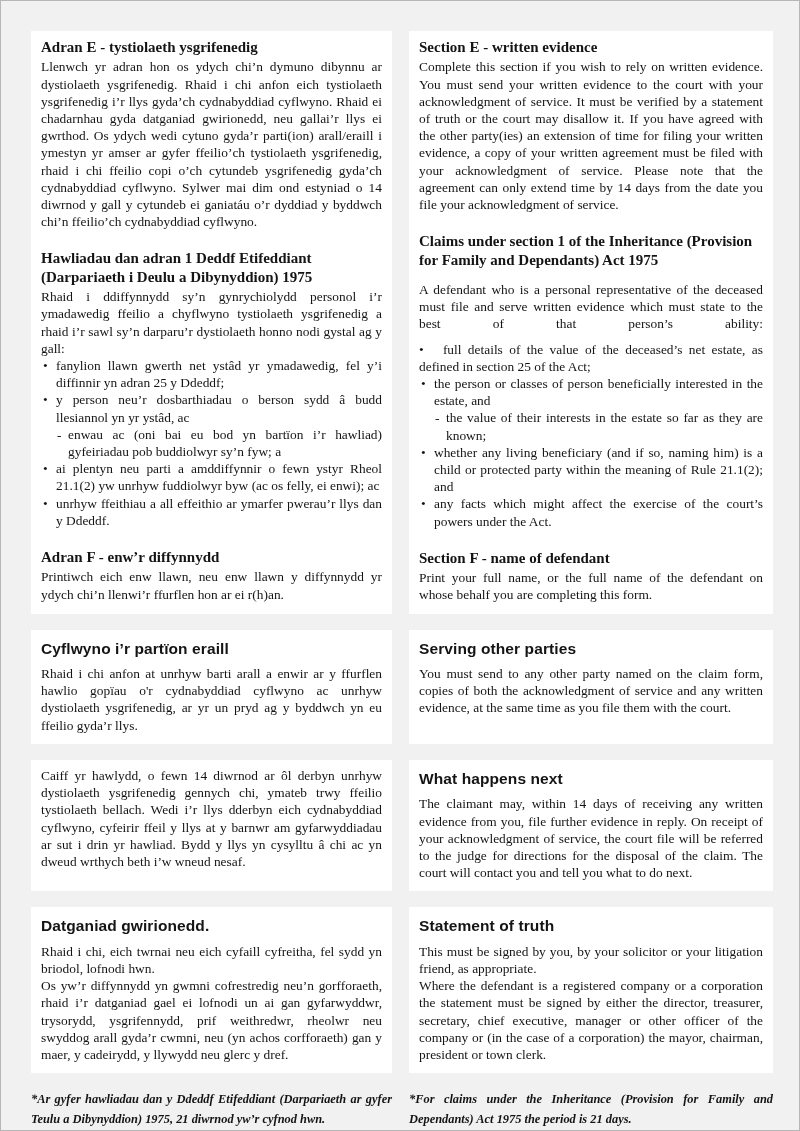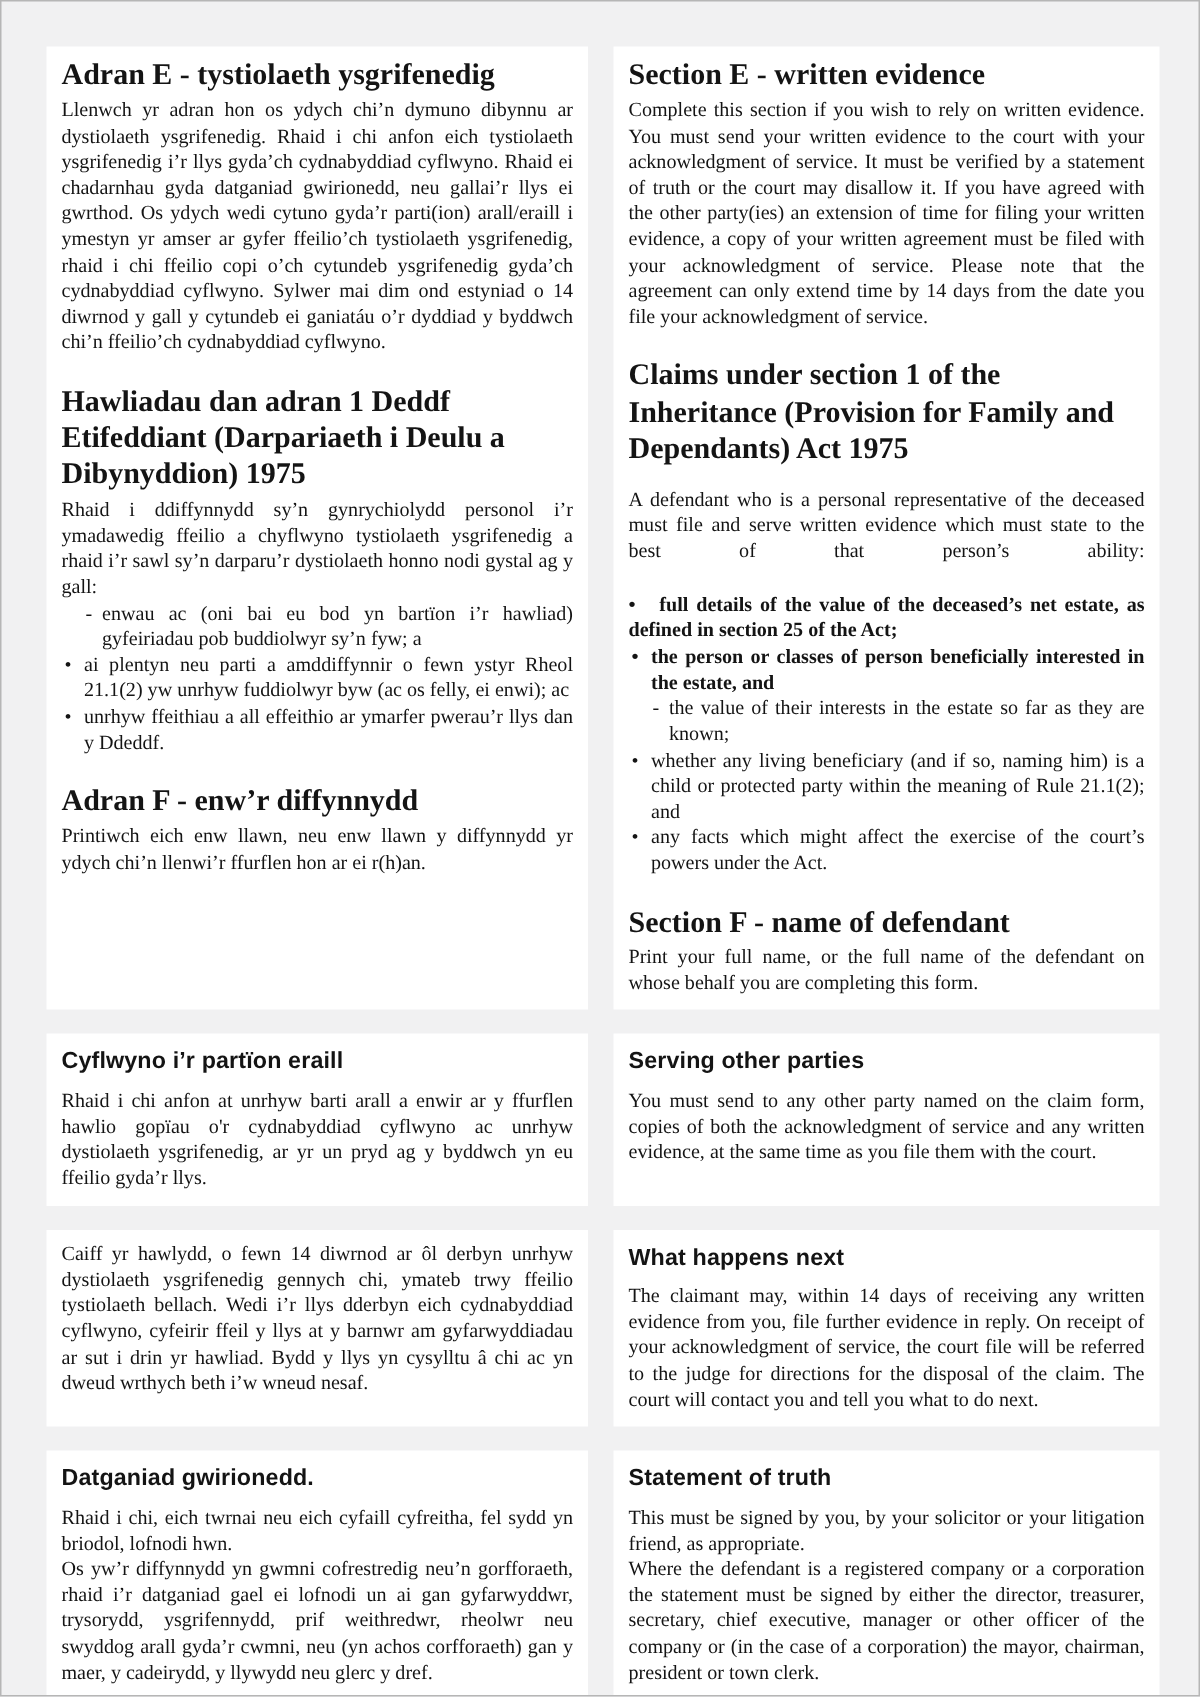--- a/index.html
+++ b/index.html
@@ -12,39 +12,39 @@
     color:#141414;
     overflow:hidden;
   }
   .page { padding:30px 28px 0 30px; }
   .row { display:flex; gap:17px; margin-bottom:16px; align-items:stretch; }
   .col-l { width:361px; flex:0 0 361px; }
   .col-r { width:364px; flex:0 0 364px; }
   .panel { background:#ffffff; padding:7px 10px 10px 10px; box-sizing:border-box; }
   h3.serif {
     font-family:"Liberation Serif", serif;
-    font-weight:bold; font-size:20px; line-height:1.22;
+    font-weight:bold; font-size:15px; line-height:1.22;
     margin:0 0 2px 0;
   }
   h3.serif.mt { margin-top:19px; }
   h3.sans {
     font-family:"Liberation Sans", sans-serif;
     font-weight:bold; font-size:15.5px; line-height:1.25;
     margin:2px 0 7px 0; letter-spacing:0.1px;
   }
   p.body {
     font-size:13.4px; line-height:1.285;
     text-align:justify; margin:0;
   }
   p.justify-all { text-align:justify; text-align-last:justify;margin-top:12px; }
   ul.bullets {
     list-style:none; margin:0; padding:0;
     font-size:13.4px; line-height:1.285;
   }
-  ul.bullets.mt { margin-top:19px;font-weight:bold; }
+  ul.bullets.mt { margin-top:8px; }
   ul.bullets > li {
     position:relative; padding-left:15px; text-align:justify; margin:0;
   }
   ul.bullets > li::before { content:"\2022"; position:absolute; left:2px; }
   ul.bullets > li.flush { padding-left:0; }
   ul.bullets > li.flush::before { content:"\2022\00a0\00a0\00a0"; position:static; }
   ul.dashes {
     list-style:none; margin:0; padding:0 0 0 15px;
     font-size:13.4px; line-height:1.285;
   }
@@ -62,20 +62,24 @@
 <body>
 
 <div class="page">
 
   <div class="row">
     <div class="panel col-l">
       <h3 class="serif">Adran E - tystiolaeth ysgrifenedig</h3>
       <p class="body">Llenwch yr adran hon os ydych chi’n dymuno dibynnu ar dystiolaeth ysgrifenedig. Rhaid i chi anfon eich tystiolaeth ysgrifenedig i’r llys gyda’ch cydnabyddiad cyflwyno. Rhaid ei chadarnhau  gyda datganiad gwirionedd, neu gallai’r llys ei gwrthod. Os ydych wedi cytuno gyda’r parti(ion) arall/eraill i ymestyn yr amser ar gyfer ffeilio’ch tystiolaeth ysgrifenedig, rhaid i chi ffeilio copi o’ch cytundeb ysgrifenedig gyda’ch cydnabyddiad cyflwyno. Sylwer mai dim ond estyniad o 14 diwrnod y gall y cytundeb ei ganiatáu o’r dyddiad y byddwch chi’n ffeilio’ch cydnabyddiad cyflwyno.</p>
       <h3 class="serif mt">Hawliadau dan adran 1 Deddf Etifeddiant (Darpariaeth i Deulu a Dibynyddion) 1975</h3>
       <p class="body">Rhaid i ddiffynnydd sy’n gynrychiolydd personol i’r ymadawedig ffeilio a chyflwyno tystiolaeth ysgrifenedig a rhaid i’r sawl sy’n darparu’r dystiolaeth honno nodi gystal ag y gall:</p>
+      <ul class="bullets">
+        <li>fanylion llawn gwerth net ystâd yr ymadawedig, fel y’i diffinnir yn adran 25 y Ddeddf;</li>
+        <li>y person neu’r dosbarthiadau o berson sydd â budd llesiannol yn yr ystâd, ac</li>
+      </ul>
       <ul class="dashes">
         <li>enwau ac (oni bai eu bod yn bartïon i’r hawliad) gyfeiriadau pob buddiolwyr sy’n fyw; a</li>
       </ul>
       <ul class="bullets">
         <li>ai plentyn neu parti a amddiffynnir o fewn ystyr Rheol 21.1(2) yw unrhyw fuddiolwyr byw (ac os felly, ei enwi); ac</li>
         <li>unrhyw ffeithiau a all effeithio ar ymarfer pwerau’r llys dan y Ddeddf.</li>
       </ul>
       <h3 class="serif mt">Adran F - enw’r diffynnydd</h3>
       <p class="body">Printiwch eich enw llawn, neu enw llawn y diffynnydd yr ydych chi’n llenwi’r ffurflen hon ar ei r(h)an.</p>
     </div>

